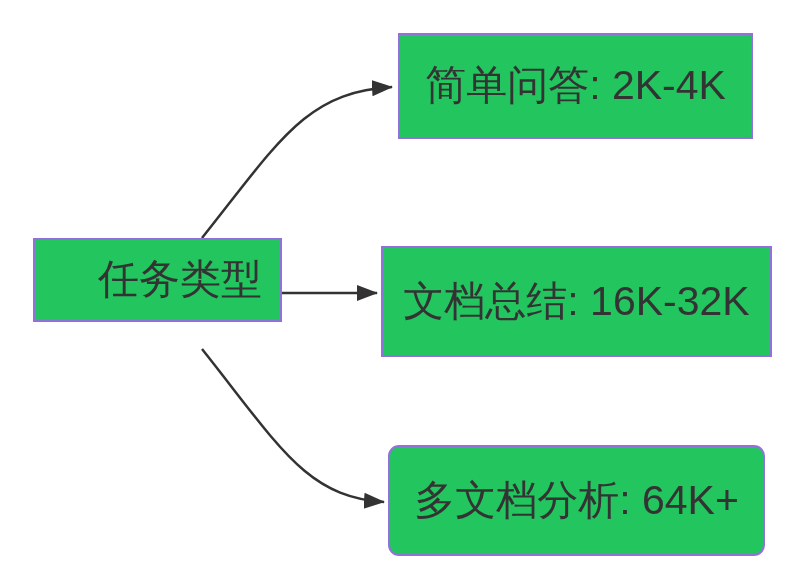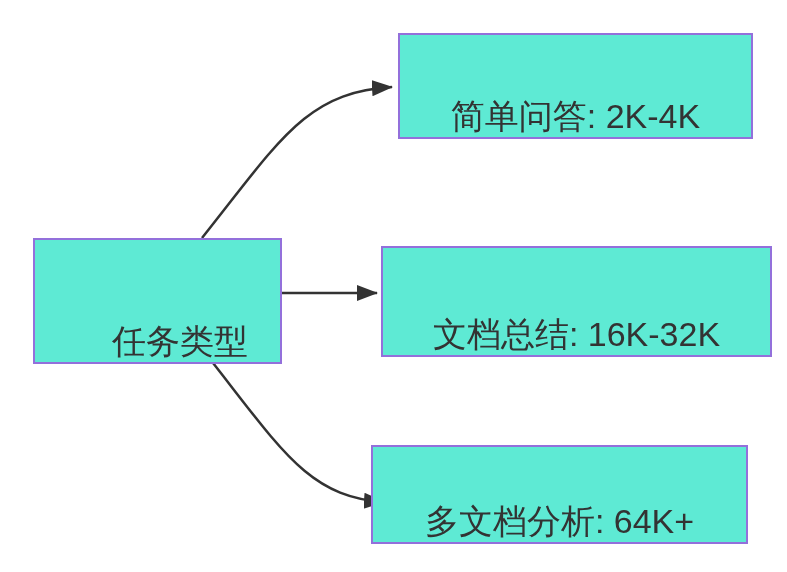--- a/index.html
+++ b/index.html
@@ -18,35 +18,35 @@
   .edges-layer {
     position: absolute;
     left: 0;
     top: 0;
     width: 787px;
     height: 572px;
   }
   .node {
     position: absolute;
     box-sizing: border-box;
-    background: #5eead4;
+    background: #22c55e;
     border: 2px solid #9370DB;
     color: #333333;
     display: flex;
-    align-items: flex-end;
+    align-items: center;
     justify-content: center;
     text-align: center;
-    font-size: 34px;
+    font-size: 41px;
     line-height: 1.2;
     white-space: nowrap;
   }
-  .node-root    { left: 33px;  top: 238px; width: 249px; height: 126px; padding-left: 45px; }
+  .node-root    { left: 33px;  top: 238px; width: 249px; height: 84px; padding-left: 45px; }
   .node-qa      { left: 398px; top: 33px;  width: 355px; height: 106px; }
   .node-summary { left: 381px; top: 238px; width: 391px; height: 111px; margin-top: 8px; }
-  .node-multi   { left: 371px; top: 445px; width: 377px; height: 99px; }
+  .node-multi   { left: 388px; top: 445px; width: 377px; height: 111px; border-radius: 11px; }
   .edge-path {
     fill: none;
     stroke: #333333;
     stroke-width: 2.5px;
   }
 </style>
 </head>
 <body>
 
 <div class="canvas">

